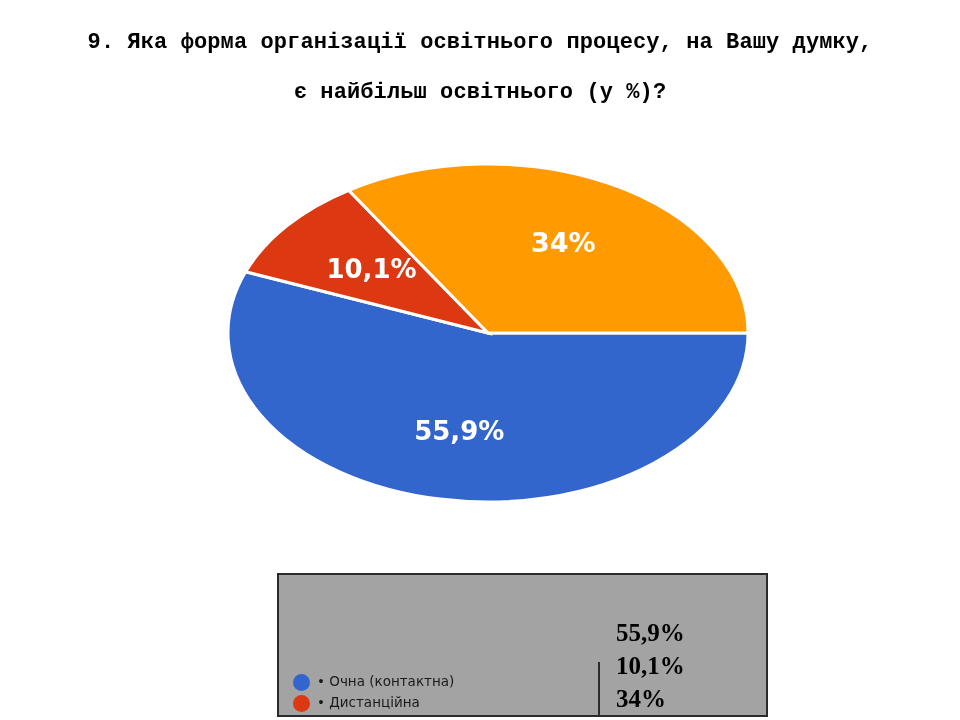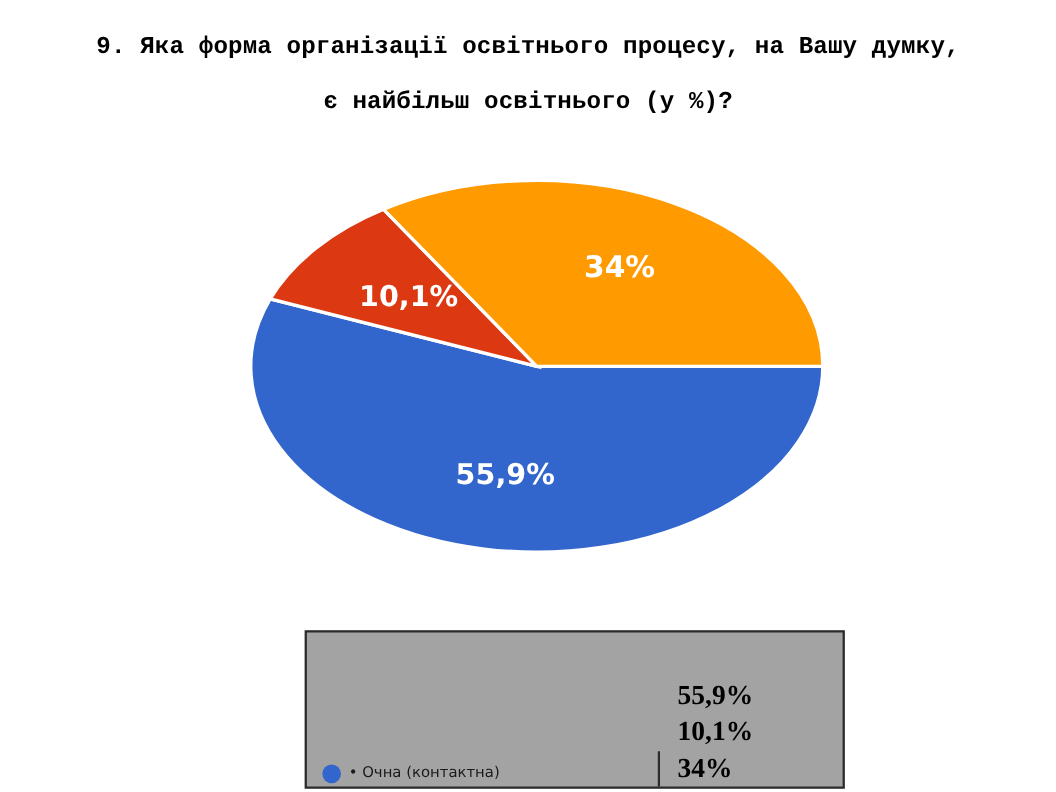--- a/index.html
+++ b/index.html
@@ -132,20 +132,24 @@
 </div>
 
 <div id="legend-table">
   <div id="legend-cell">
 
     <div class="legend-row">
       <span class="legend-dot" id="dot-0" style="background: rgb(51, 102, 204);"></span>
       <span class="legend-text">• Очна (контактна)</span>
     </div>
 
+    <div class="legend-row">
+      <span class="legend-dot" id="dot-1" style="background: rgb(220, 57, 18);"></span>
+      <span class="legend-text">• Дистанційна</span>
+    </div>
 
 
   </div>
   <div id="values-cell">
     <div class="value-row">55,9%</div>
     <div class="value-row">10,1%</div>
     <div class="value-row">34%</div>
   </div>
 </div>
 

